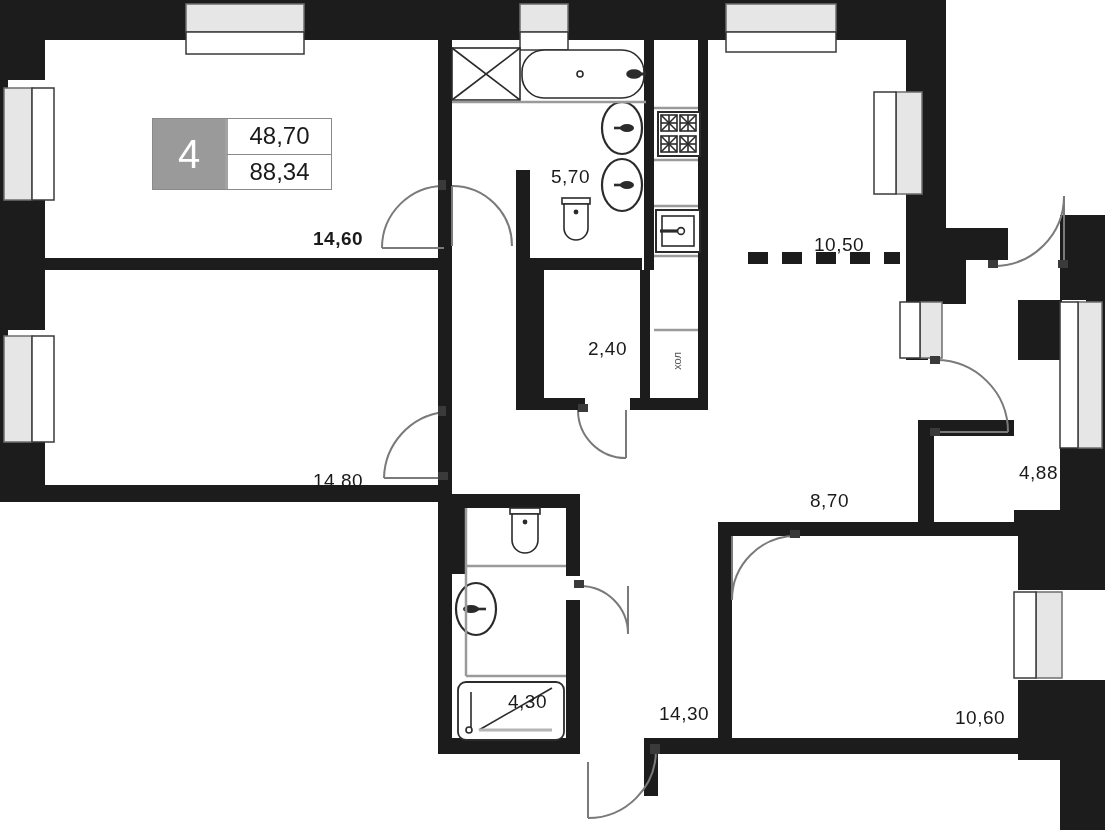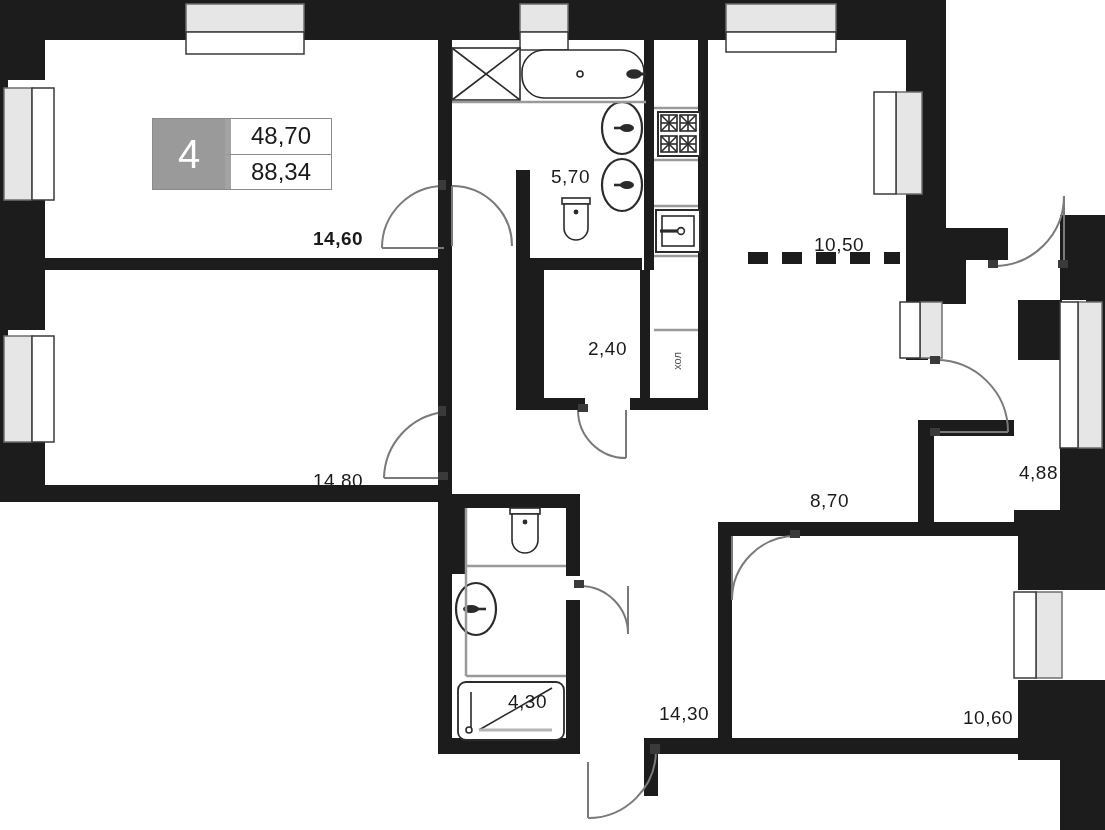--- a/index.html
+++ b/index.html
@@ -69,21 +69,21 @@
     flex-direction: column;
     box-sizing: border-box;
   }
   .badge-val {
     flex: 1;
     display: flex;
     align-items: center;
     justify-content: center;
     font-size: 24px;
     color: #1a1a1a;
-    border-left: 6px solid #a3a3a3;
+    border-left: 3px solid #a3a3a3;
     box-sizing: border-box;
   }
   .badge-val.second {
     border-top: 1px solid #8a8a8a;
   }
 </style>
 </head>
 <body>
 
 <div id="plan-root">
@@ -401,17 +401,17 @@
   <div class="area-label" style="left:313px; top:470px;">14,80</div>
 
   <div class="area-label" style="left:1019px; top:462px;">4,88</div>
 
   <div class="area-label" style="left:810px; top:490px;">8,70</div>
 
   <div class="area-label" style="left:508px; top:643px;margin-top:48px;">4,30</div>
 
   <div class="area-label" style="left:659px; top:703px;">14,30</div>
 
-  <div class="area-label" style="left:955px; top:707px;margin-left:8px;">10,60</div>
+  <div class="area-label" style="left:955px; top:707px;">10,60</div>
 
   <div class="closet-label" style="left:668px; top:355px;">хол</div>
 
 </div>
 
 </body></html>

